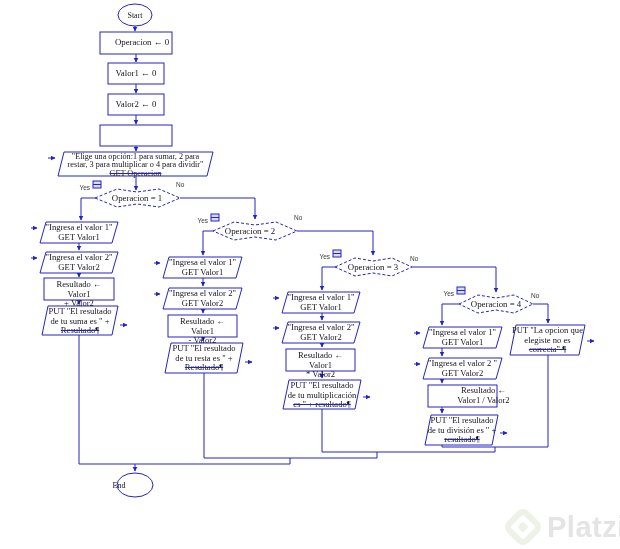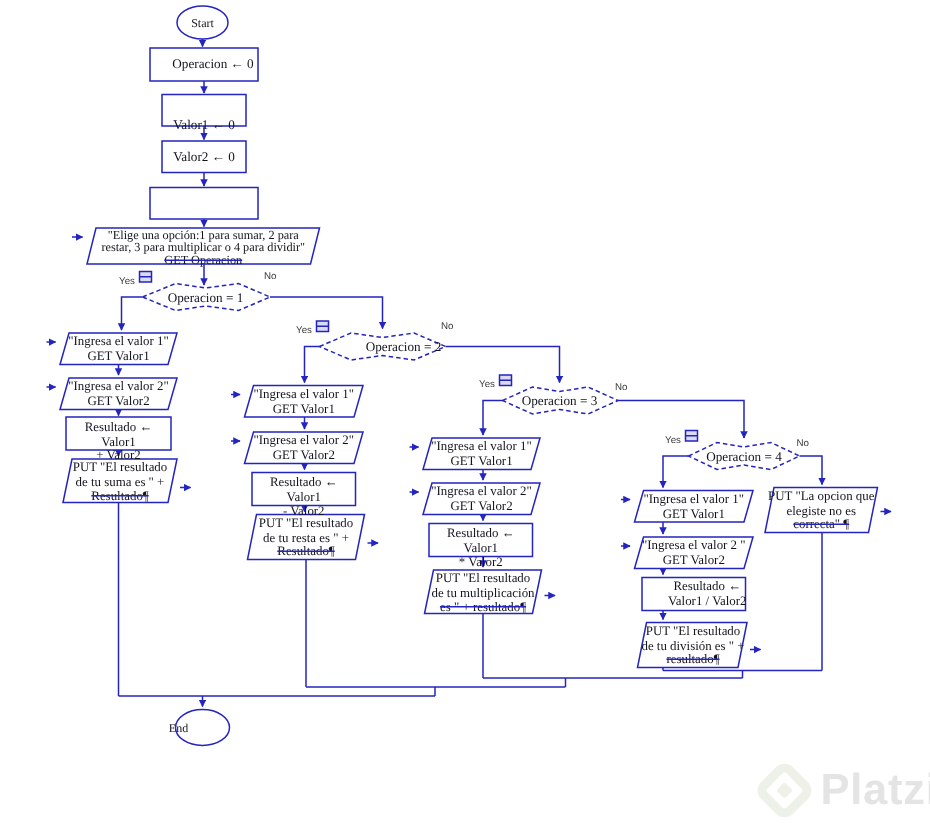--- a/index.html
+++ b/index.html
@@ -153,34 +153,34 @@
 
     <g>
       <rect x="511" y="515" width="24" height="24" rx="5" fill="none" stroke="#eef1e8" stroke-width="6" transform="rotate(45 523 527)"></rect>
       <rect x="519" y="523" width="8" height="8" rx="2" fill="#eef1e8" transform="rotate(45 523 527)"></rect>
     </g>
   </svg>
 
   <div class="term" style="left:117px;top:11px;width:36px">Start</div>
 
   <div class="txt center1" style="left:100px;top:32px;width:84px;height:22px">Operacion ← 0</div>
-  <div class="txt center1" style="left:108px;top:73px;width:56px;height:21px">Valor1 ← 0</div>
+  <div class="txt center1" style="left:108px;top:63px;width:56px;height:21px">Valor1 ← 0</div>
   <div class="txt center1" style="left:108px;top:94px;width:56px;height:21px">Valor2 ← 0</div>
 
   <div class="txt prompt" style="left:58px;top:153px;width:155px">
     <div>"Elige una opción:1 para sumar, 2 para</div>
     <div>restar, 3 para multiplicar o 4 para dividir"</div>
     <div class="struck">GET Operacion</div>
   </div>
 
   <div class="dec" style="left:97px;top:193px;width:80px">Operacion = 1</div>
   <div class="yn r" style="left:68px;top:184px;width:22px">Yes</div>
   <div class="yn" style="left:176px;top:181px;width:20px">No</div>
 
-  <div class="dec" style="left:229px;top:226px;width:80px">Operacion = 2</div>
+  <div class="dec" style="left:210px;top:226px;width:80px">Operacion = 2</div>
   <div class="yn r" style="left:186px;top:217px;width:22px">Yes</div>
   <div class="yn" style="left:294px;top:214px;width:20px">No</div>
 
   <div class="dec" style="left:333px;top:262px;width:80px">Operacion = 3</div>
   <div class="yn r" style="left:308px;top:253px;width:22px">Yes</div>
   <div class="yn" style="left:410px;top:255px;width:20px">No</div>
 
   <div class="dec" style="left:456px;top:299px;width:80px">Operacion = 4</div>
   <div class="yn r" style="left:432px;top:290px;width:22px">Yes</div>
   <div class="yn" style="left:531px;top:292px;width:20px">No</div>
@@ -240,21 +240,21 @@
   </div>
 
   <div class="txt" style="left:423px;top:328px;width:79px">
     <div>"Ingresa el valor 1"</div>
     <div>GET Valor1</div>
   </div>
   <div class="txt" style="left:423px;top:359px;width:79px">
     <div>"Ingresa el valor 2 "</div>
     <div>GET Valor2</div>
   </div>
-  <div class="txt" style="left:440px;top:386px;width:63px">
+  <div class="txt" style="left:452px;top:386px;width:63px">
     <div>Resultado ←</div>
     <div>Valor1 / Valor2</div>
   </div>
   <div class="txt" style="left:425px;top:416px;width:74px">
     <div>PUT "El resultado</div>
     <div>de tu división es " +</div>
     <div class="struck">resultado¶</div>
   </div>
 
   <div class="txt" style="left:510px;top:326px;width:75px">

